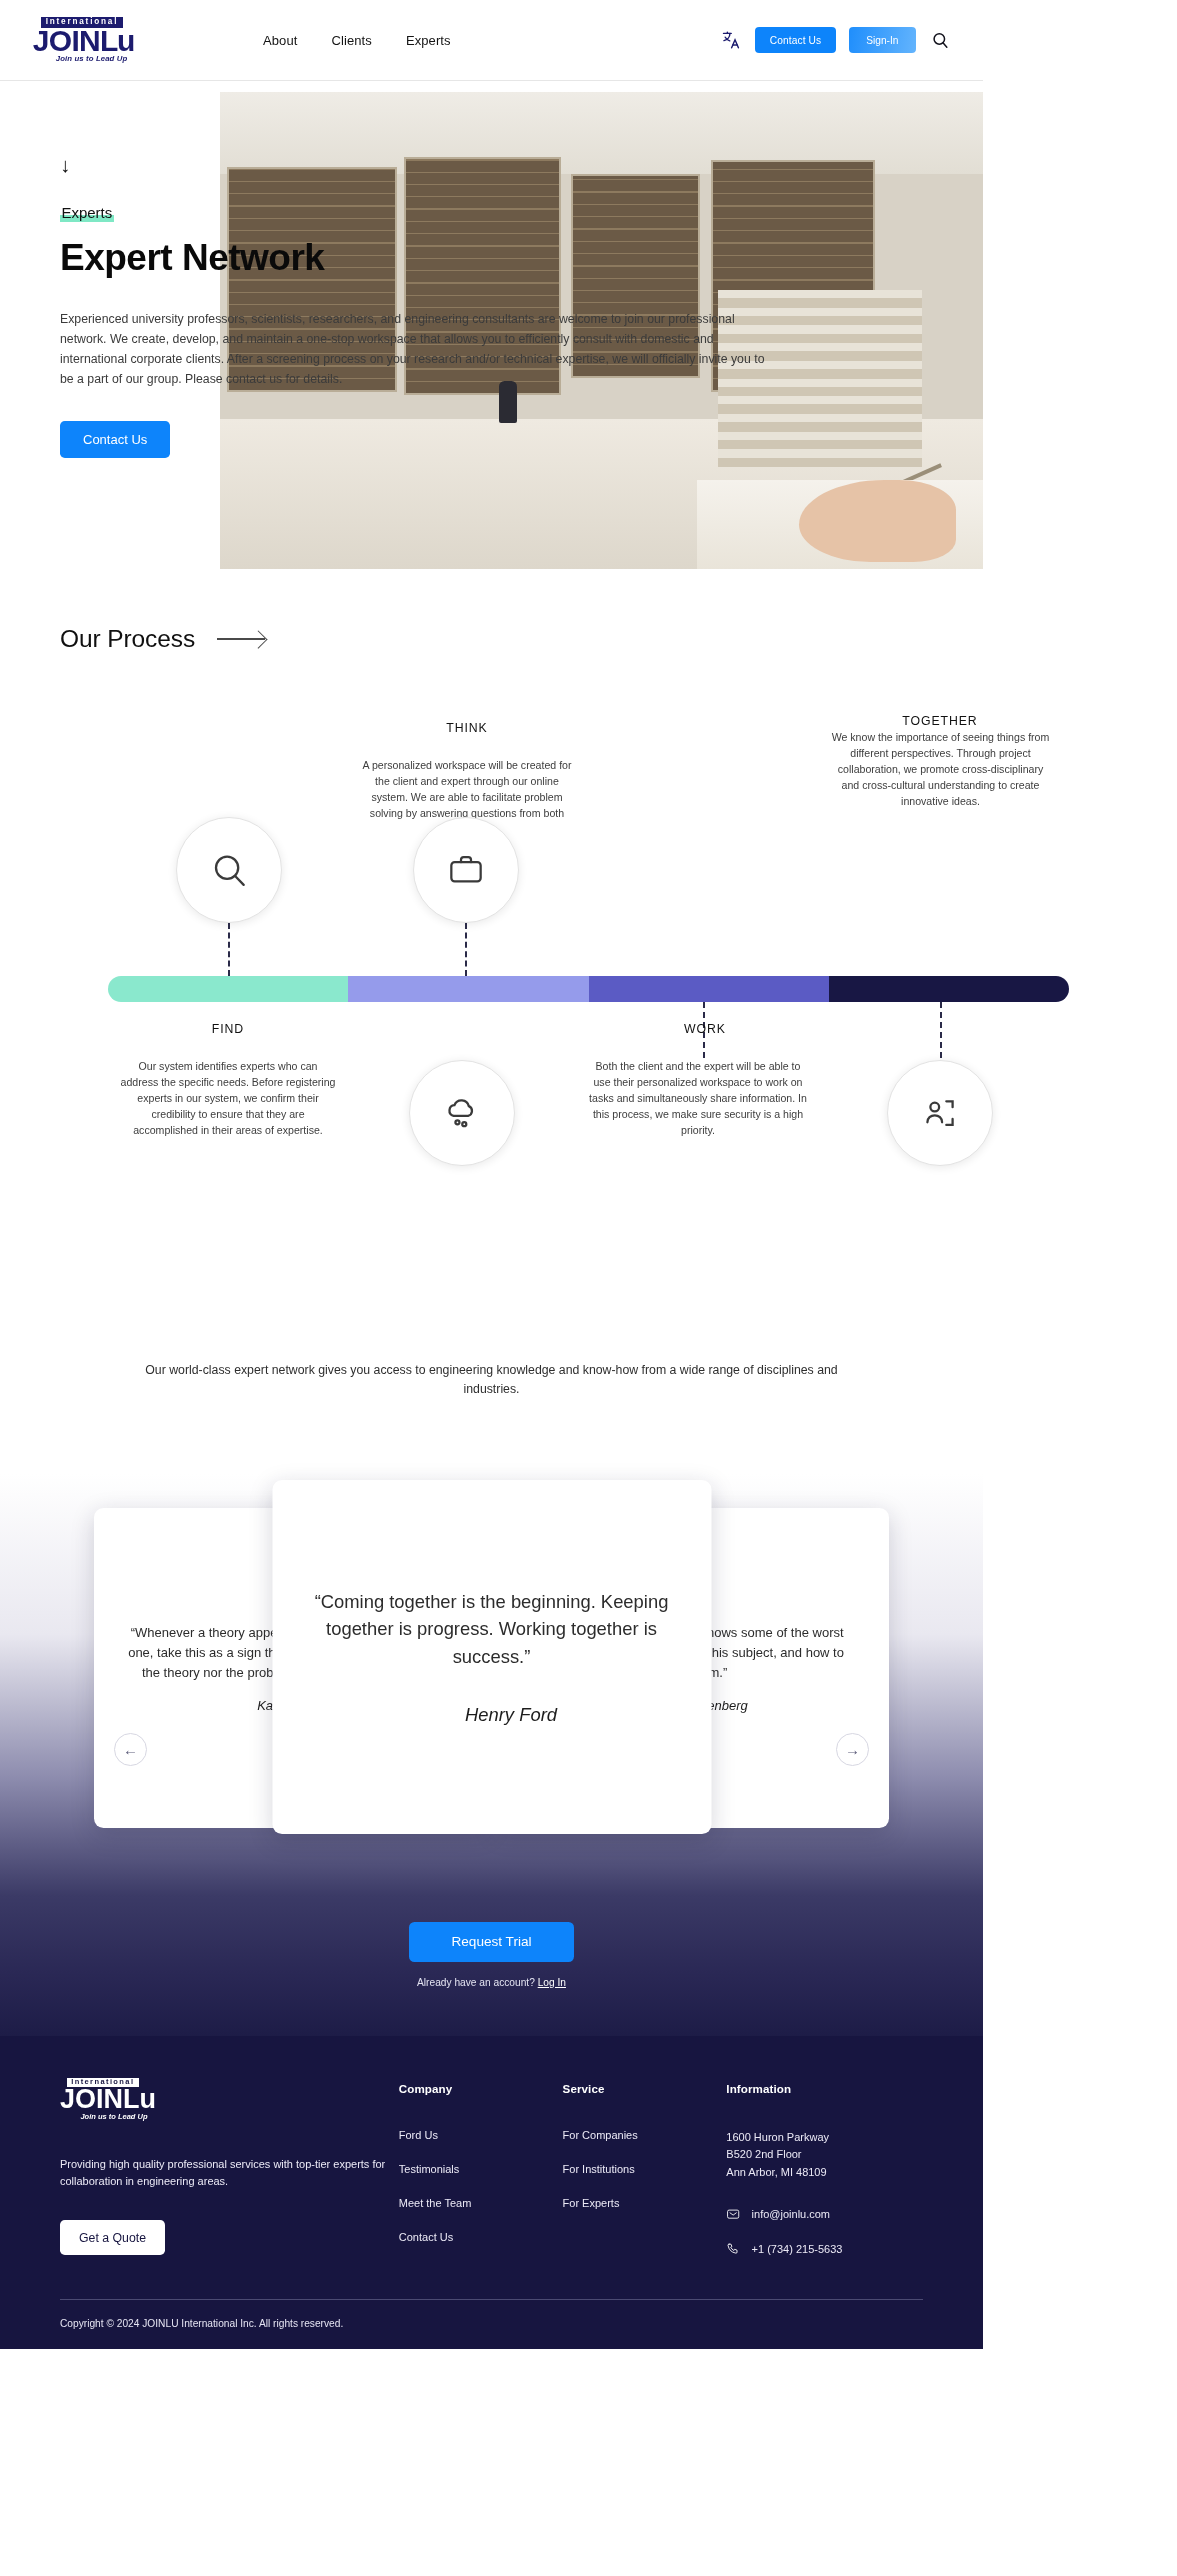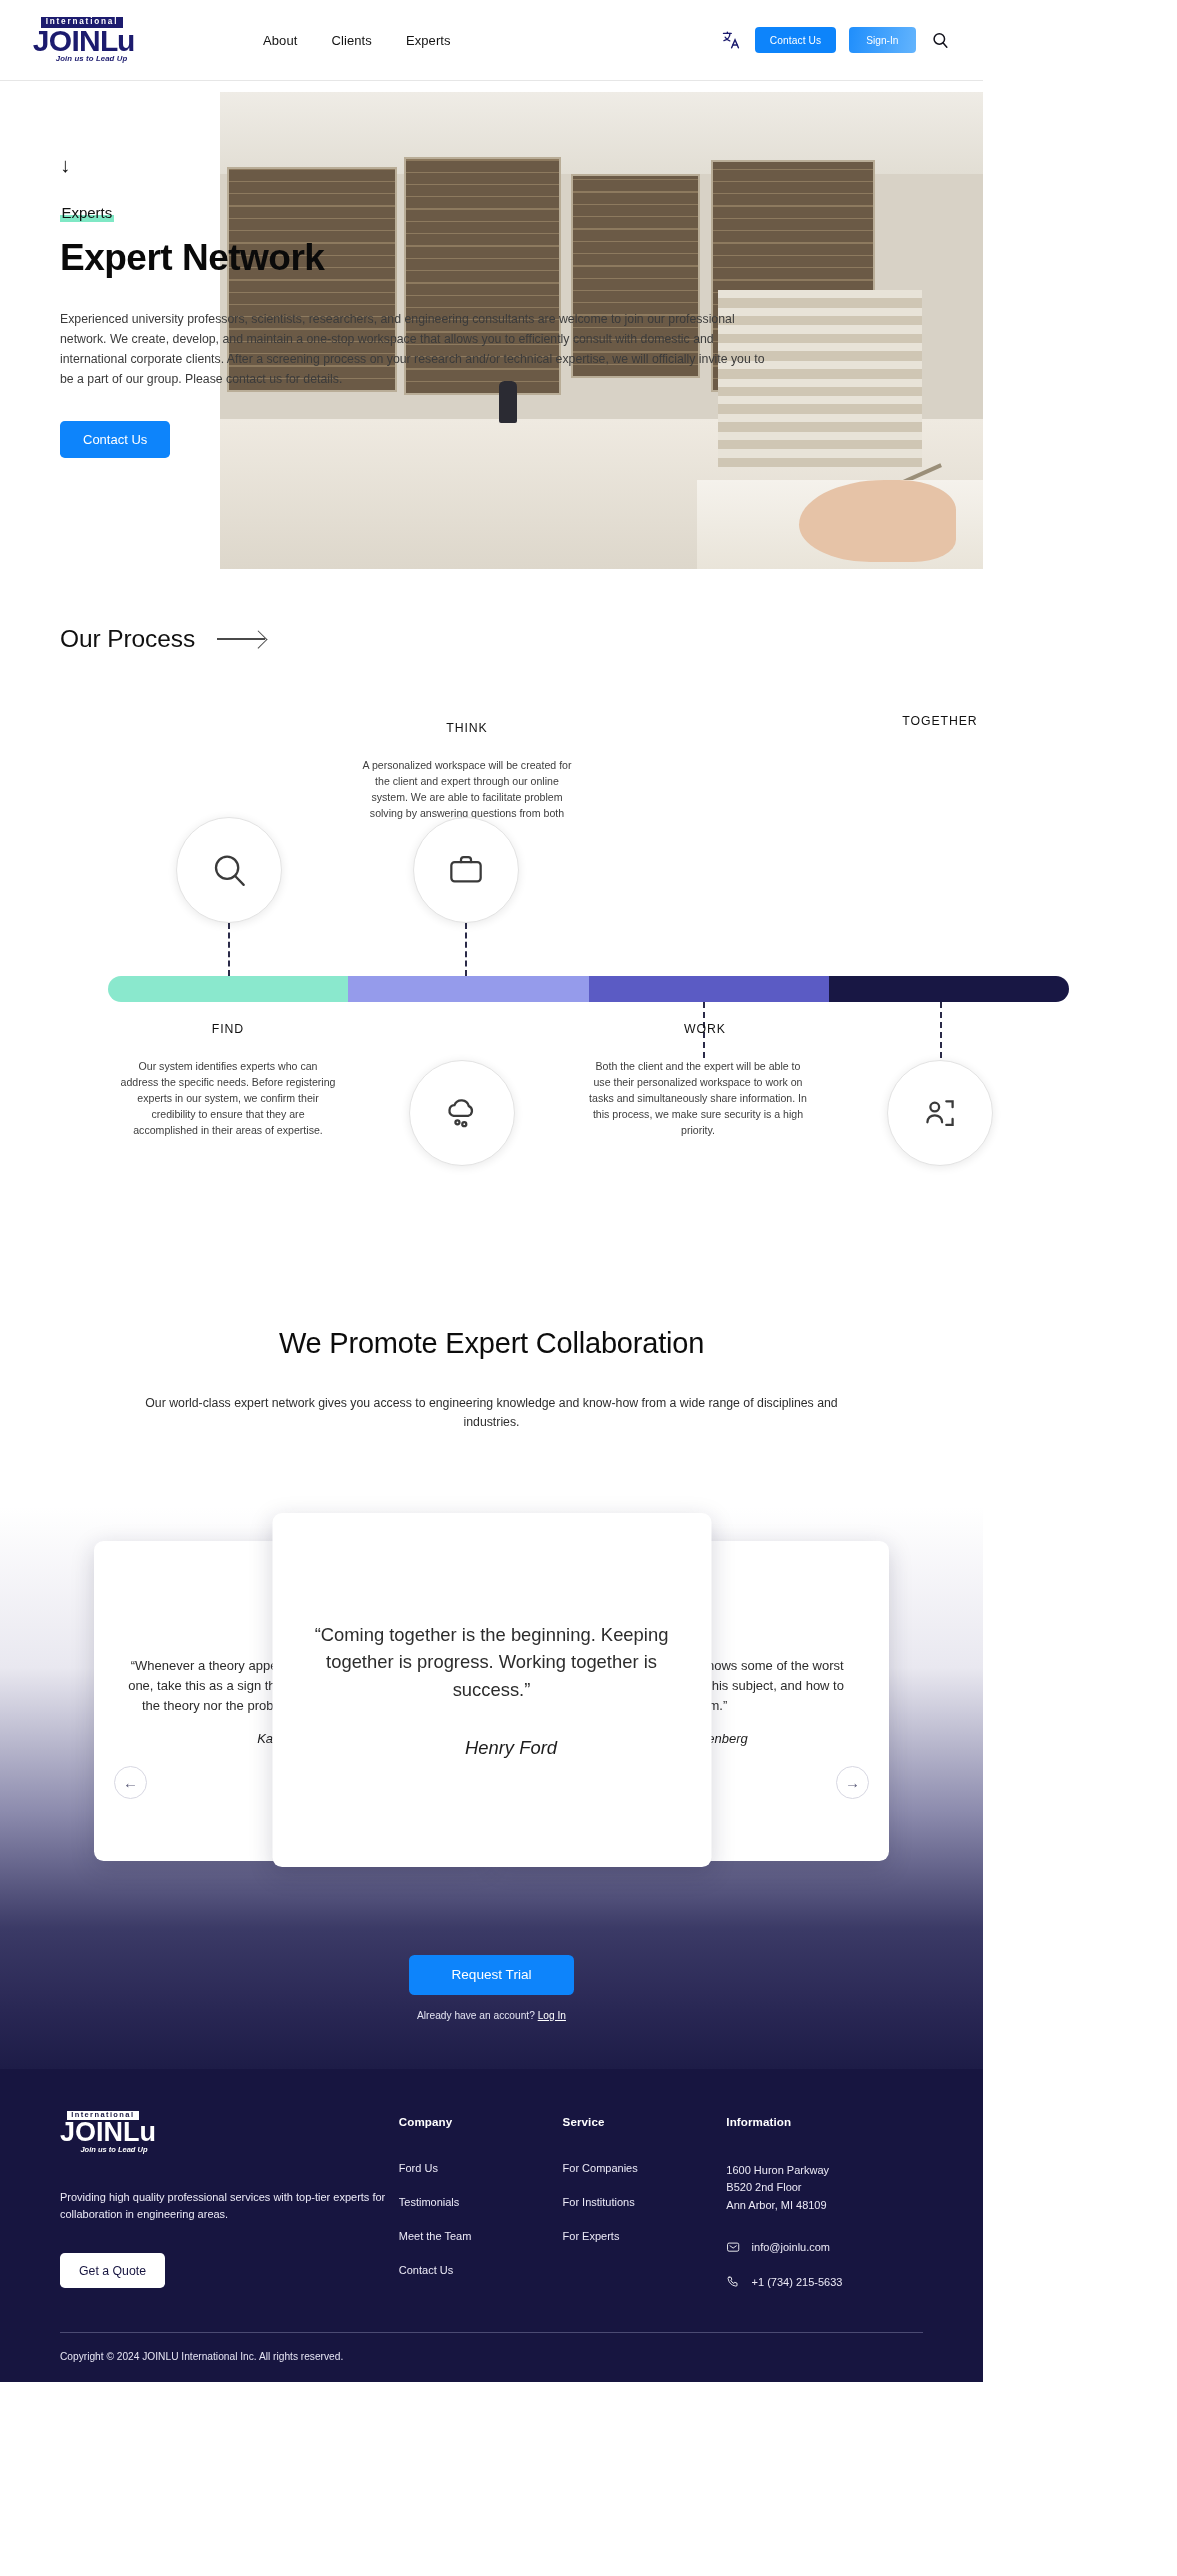--- a/index.html
+++ b/index.html
@@ -325,35 +325,35 @@
           <path d="M7.2 13.6a3.1 3.1 0 0 1 .5-6.1 4.3 4.3 0 0 1 8.2.6 2.9 2.9 0 0 1-.4 5.5H7.2z"></path>
           <circle cx="9.4" cy="17.3" r="1.15"></circle>
             <circle cx="13.3" cy="18.4" r="1.15"></circle>
         </svg>
       </div>
       <div class="connector" style="left:703px;top:308px;height:56px;"></div>
       <div class="step-label" style="left:623px;top:328px;width:164px;">WORK</div>
       <div class="step-text" style="left:589px;top:364px;width:218px;">Both the client and the expert will be able to use their personalized workspace to work on tasks and simultaneously share information. In this process, we make sure security is a high priority.</div>
 
       <div class="step-label" style="left:855px;top:0px;width:170px;margin-top:20px;">TOGETHER</div>
+      <div class="step-text" style="left:828px;top:35px;width:225px;">We know the importance of seeing things from different perspectives. Through project collaboration, we promote cross-disciplinary and cross-cultural understanding to create innovative ideas.</div>
       <div class="circle" style="left:887px;top:366px;">
         <svg width="42" height="42" viewBox="0 0 24 24" fill="none" stroke="#3a3a3a" stroke-width="1.3" stroke-linecap="round">
           <circle cx="9" cy="8.6" r="2.5"></circle>
           <path d="M4.8 17.3c0-2.4 1.9-4 4.2-4s4.2 1.6 4.2 4"></path>
           <path d="M15.6 5.3h3.6v3.4"></path>
             <path d="M19.2 15.4v3.4h-3.6"></path>
         </svg>
       </div>
       <div class="connector" style="left:940px;top:308px;height:56px;"></div>
 
     </div>
   </div>
 
   <div class="collab">
-    <h2>We Promote Expert Collaboration</h2>
     <p>Our world-class expert network gives you access to engineering knowledge and know-how from a wide range of disciplines and industries.</p>
   </div>
 
   <div class="carousel-wrap">
     <div class="card card-side card-left">
       <div class="q">“Whenever a theory appears to you as the only possible one, take this as a sign that you have neither understood the theory nor the problem it was intended to solve.”</div>
       <div class="who">Karl Popper</div>
     </div>
 
     <div class="card card-center">

